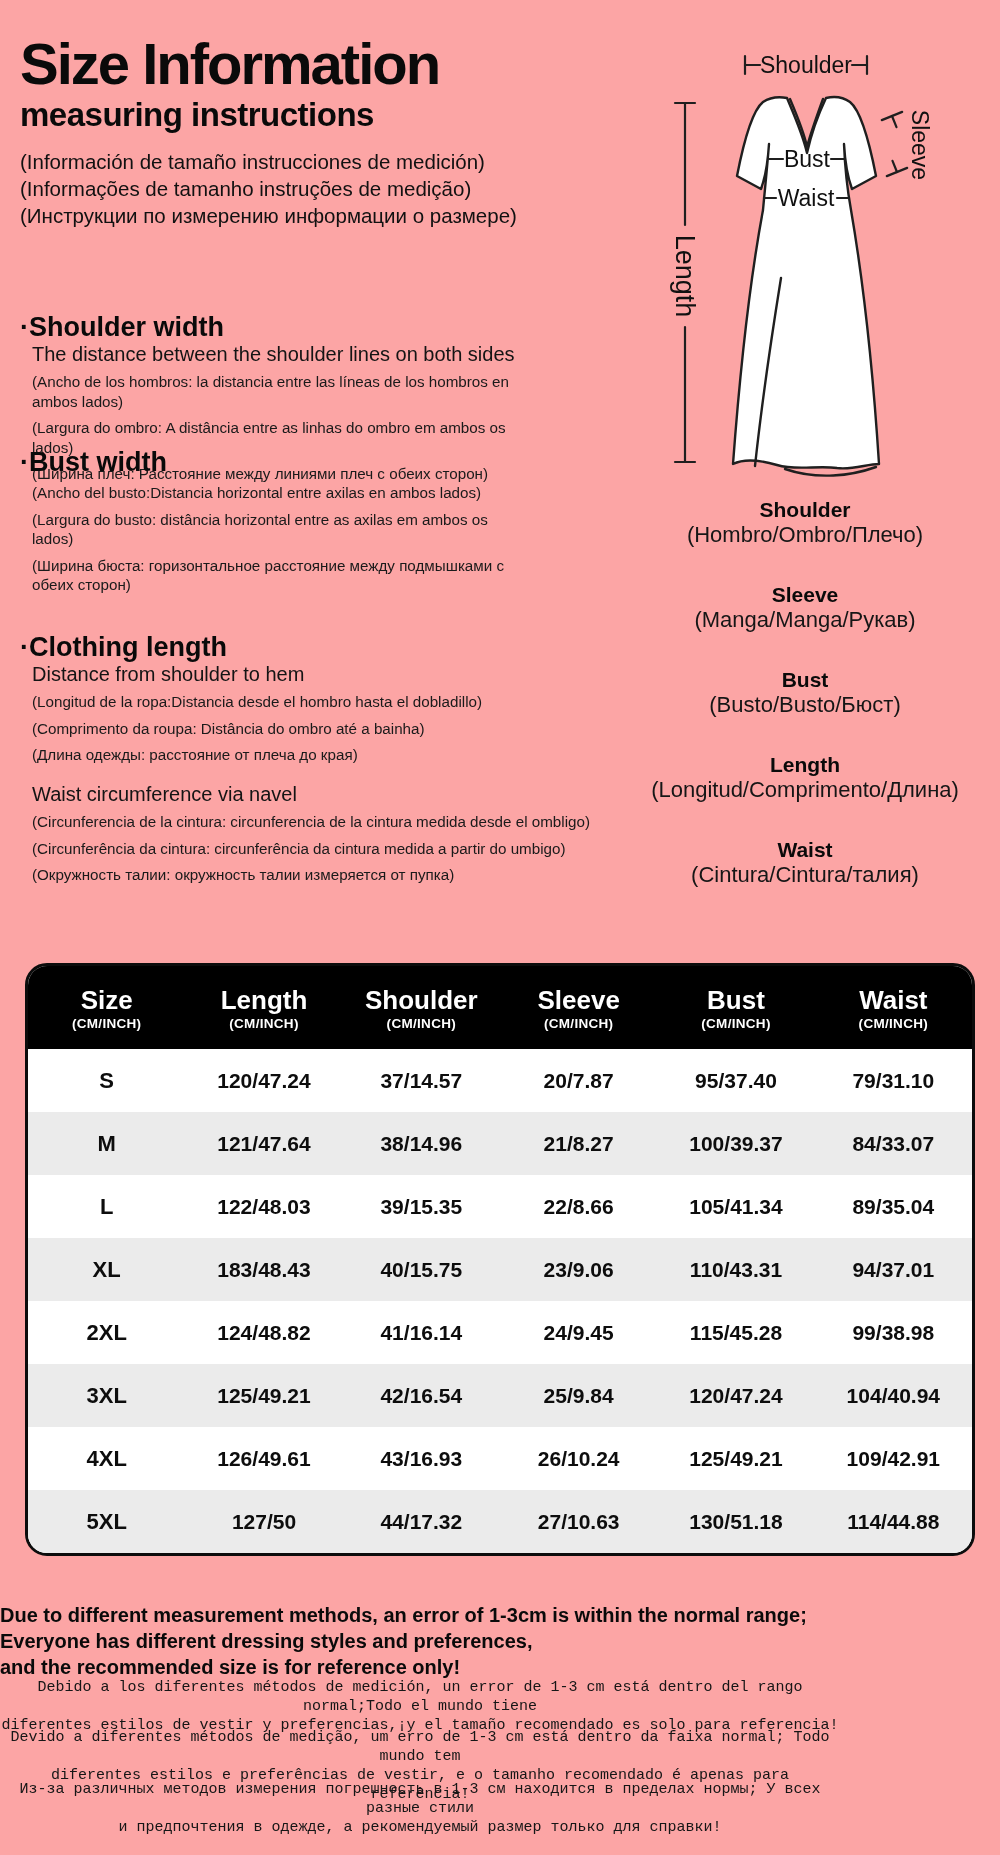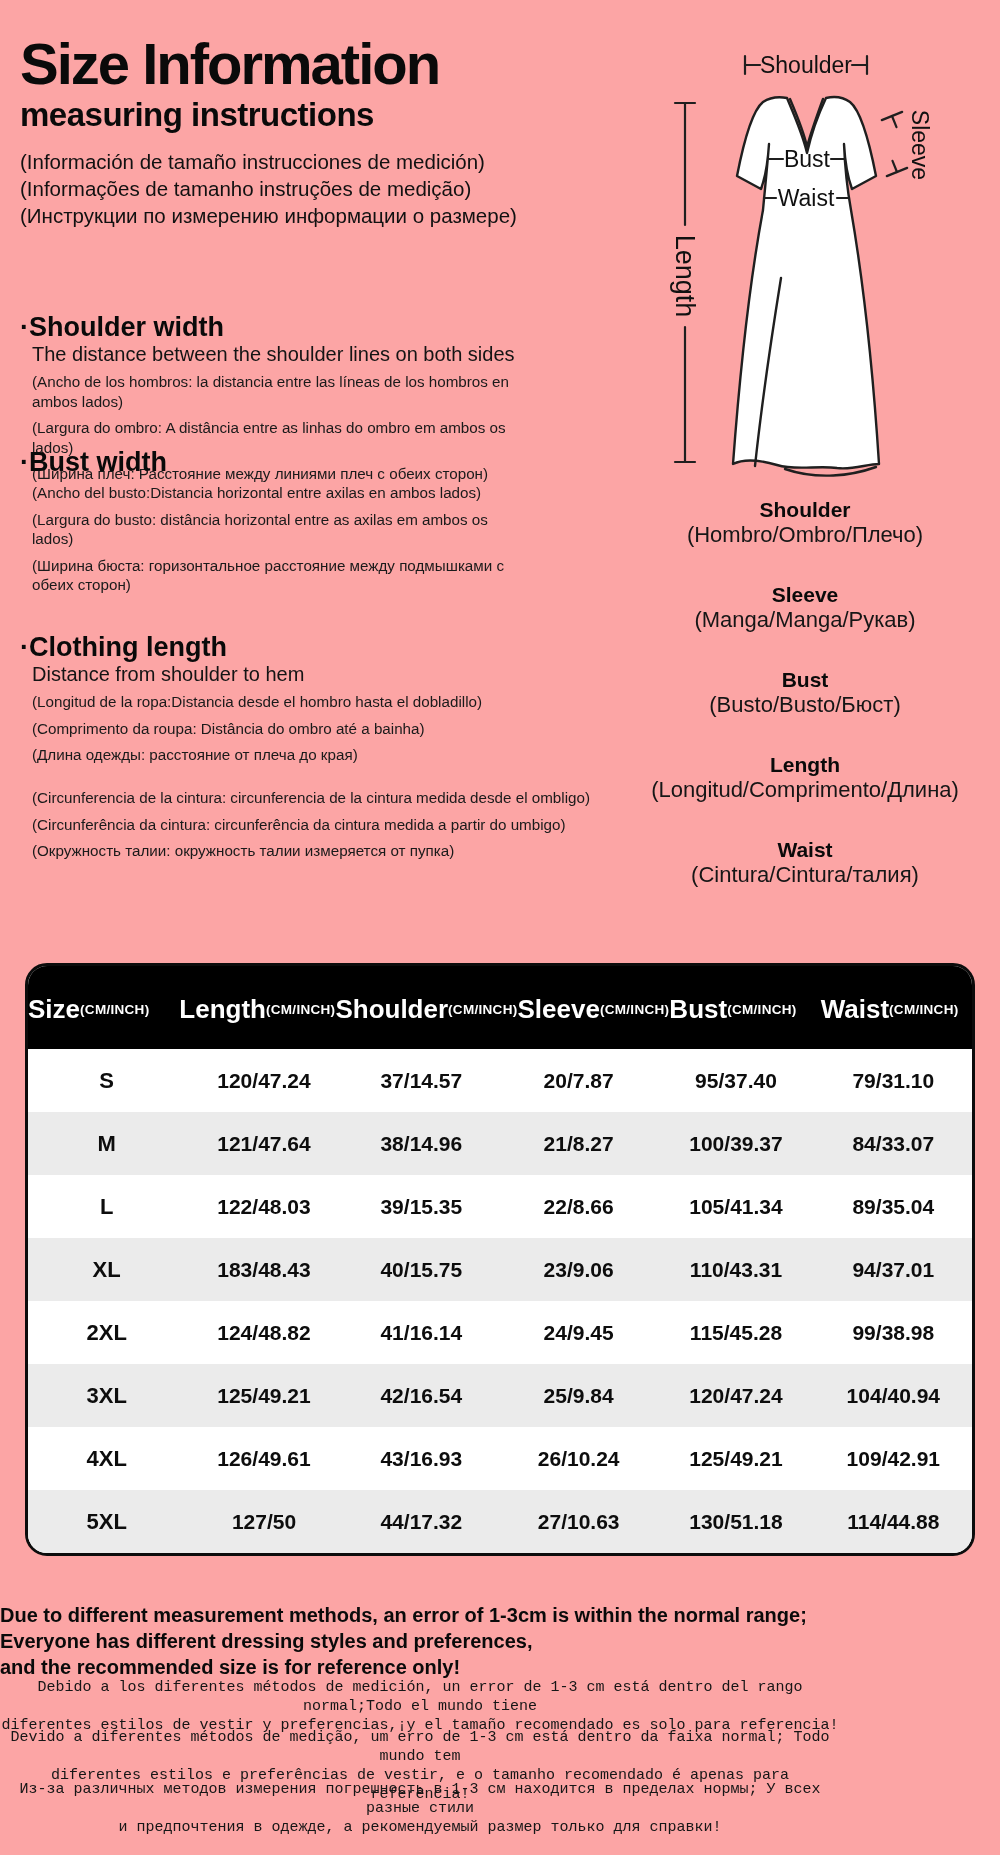--- a/index.html
+++ b/index.html
@@ -41,21 +41,21 @@
   .legend-item { margin-bottom:36px; }
   .legend-item .term { font-size:21px; line-height:24px; font-weight:bold; color:#0a0a0a; }
   .legend-item .tr  { font-size:22px; line-height:25px; color:#161616; }
 
   
   .size-table {
     position:absolute; left:25px; top:963px; width:950px;
     border:3px solid #0c0c0c; border-radius:22px; overflow:hidden; background:#fff;
   }
   .thead { display:grid; grid-template-columns:repeat(6,1fr); background:#000; height:83px; }
-  .th { display:flex; align-items:center; padding-top:2px; }
+  .th { display:flex; flex-direction:column; align-items:center; justify-content:center; padding-top:2px; }
   .th .lbl { color:#fff; font-size:26px; font-weight:bold; line-height:28px; }
   .th .unit { color:#fff; font-size:13.5px; font-weight:bold; line-height:17px; letter-spacing:0.3px; margin-top:1px; }
   .trow { display:grid; grid-template-columns:repeat(6,1fr); height:63px; align-items:center; text-align:center; background:#fff; }
   .trow.alt { background:#ebebeb; }
   .trow .cell { font-size:21px; font-weight:bold; color:#0d0d0d; }
   .trow .cell.size { font-size:22px; }
 
   
   .notice-en { position:absolute; left:0; top:1583px; width:1000px; text-align:left;margin-top:19px; }
   .notice-en p { font-size:20px; line-height:26px; font-weight:bold; color:#0a0a0a; }
@@ -103,20 +103,21 @@
     <h3><span>·</span><span>Clothing length</span></h3>
     <p class="desc">Distance from shoulder to hem</p>
     <div class="translations">
       <p>(Longitud de la ropa:Distancia desde el hombro hasta el dobladillo)</p>
       <p>(Comprimento da roupa: Distância do ombro até a bainha)</p>
       <p>(Длина одежды: расстояние от плеча до края)</p>
     </div>
   </div>
 
   <div class="section s4">
+    <p class="desc">Waist circumference via navel</p>
     <div class="translations">
       <p>(Circunferencia de la cintura: circunferencia de la cintura medida desde el ombligo)</p>
       <p>(Circunferência da cintura: circunferência da cintura medida a partir do umbigo)</p>
       <p>(Окружность талии: окружность талии измеряется от пупка)</p>
     </div>
   </div>
 
   <div class="diagram-col">
     <svg width="440" height="452" viewBox="0 0 440 452">
 

